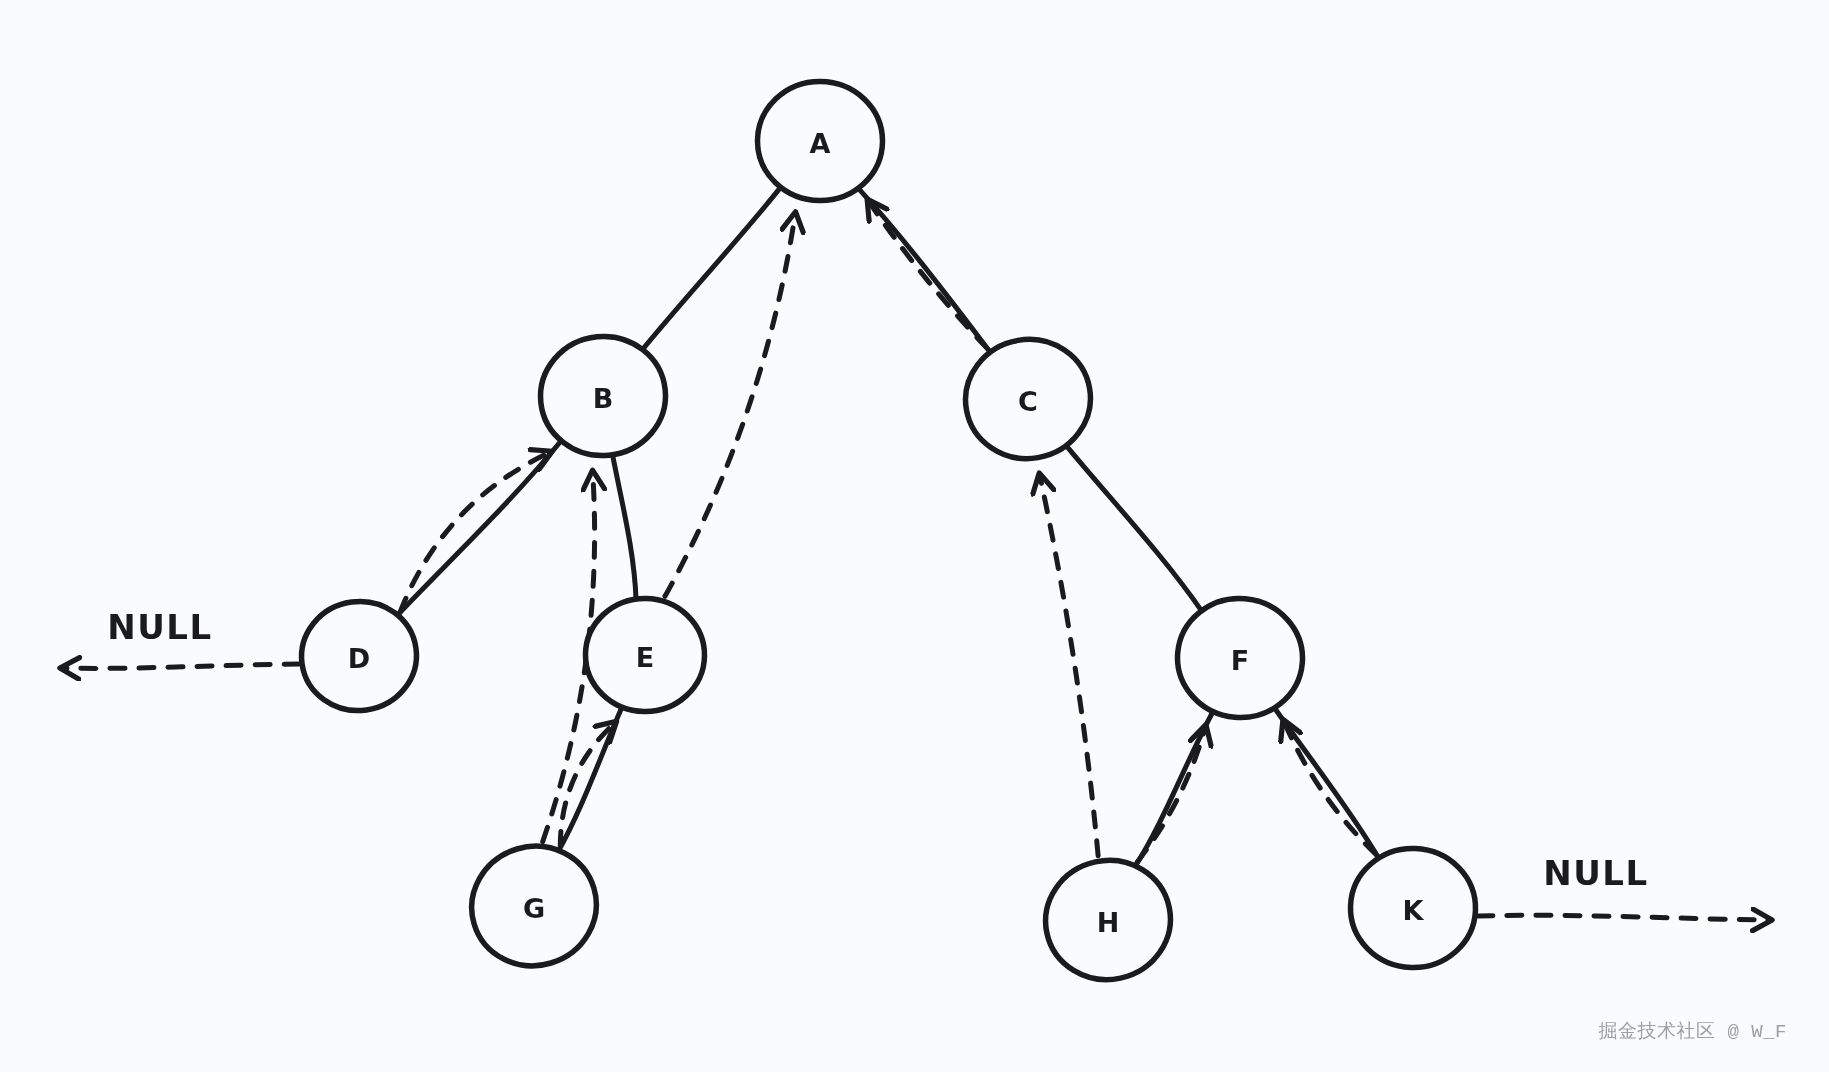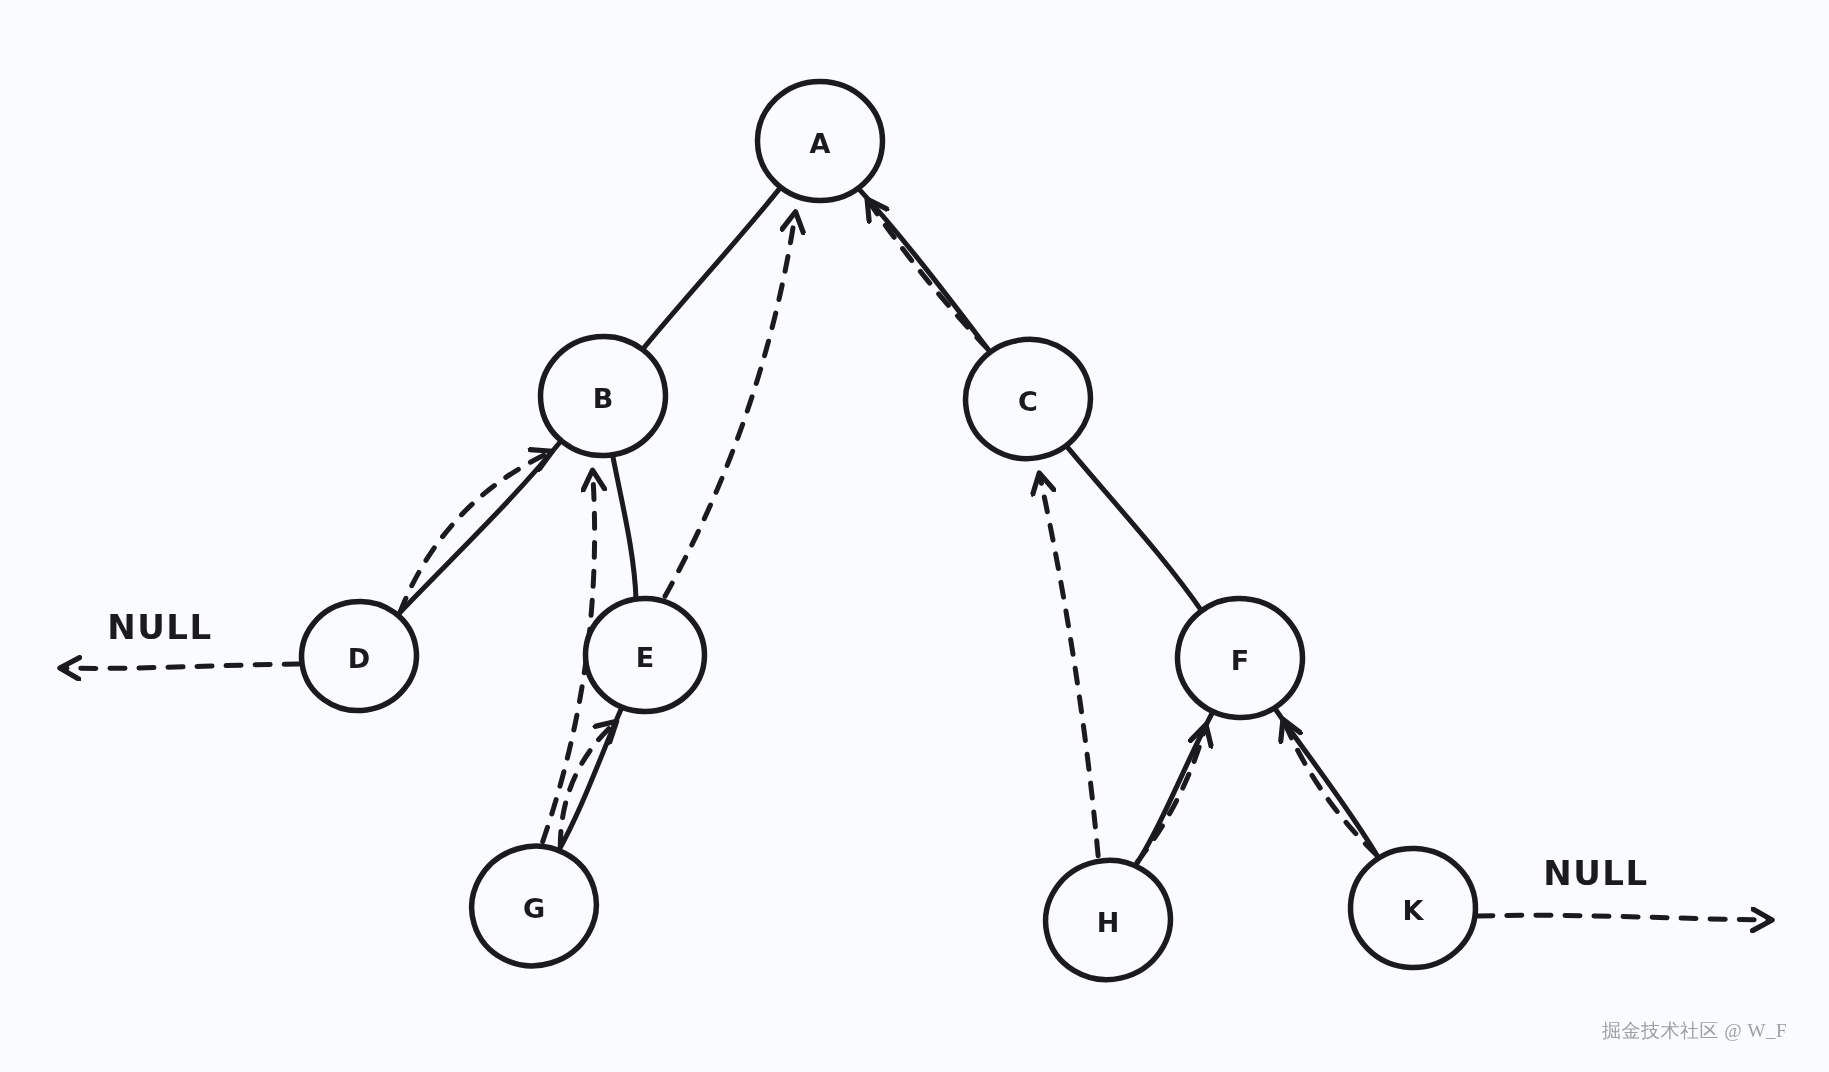--- a/index.html
+++ b/index.html
@@ -38,21 +38,21 @@
     fill: #1b1b1f;
     letter-spacing: 1.5px;
     text-anchor: middle;
     dominant-baseline: central;
     user-select: none;
   }
   .watermark {
     position: absolute;
     right: 42px;
     bottom: 28px;
-    font-family: Liberation Serif, serif;
+    font-family: Liberation Mono, monospace;
     font-size: 19px;
     color: #9aa0a6;
     letter-spacing: 0.5px;
     user-select: none;
   }
   .node-circle {
     fill: #fafbfc;
     stroke: #1b1b1f;
     stroke-width: 5.5;
     stroke-linecap: round;

